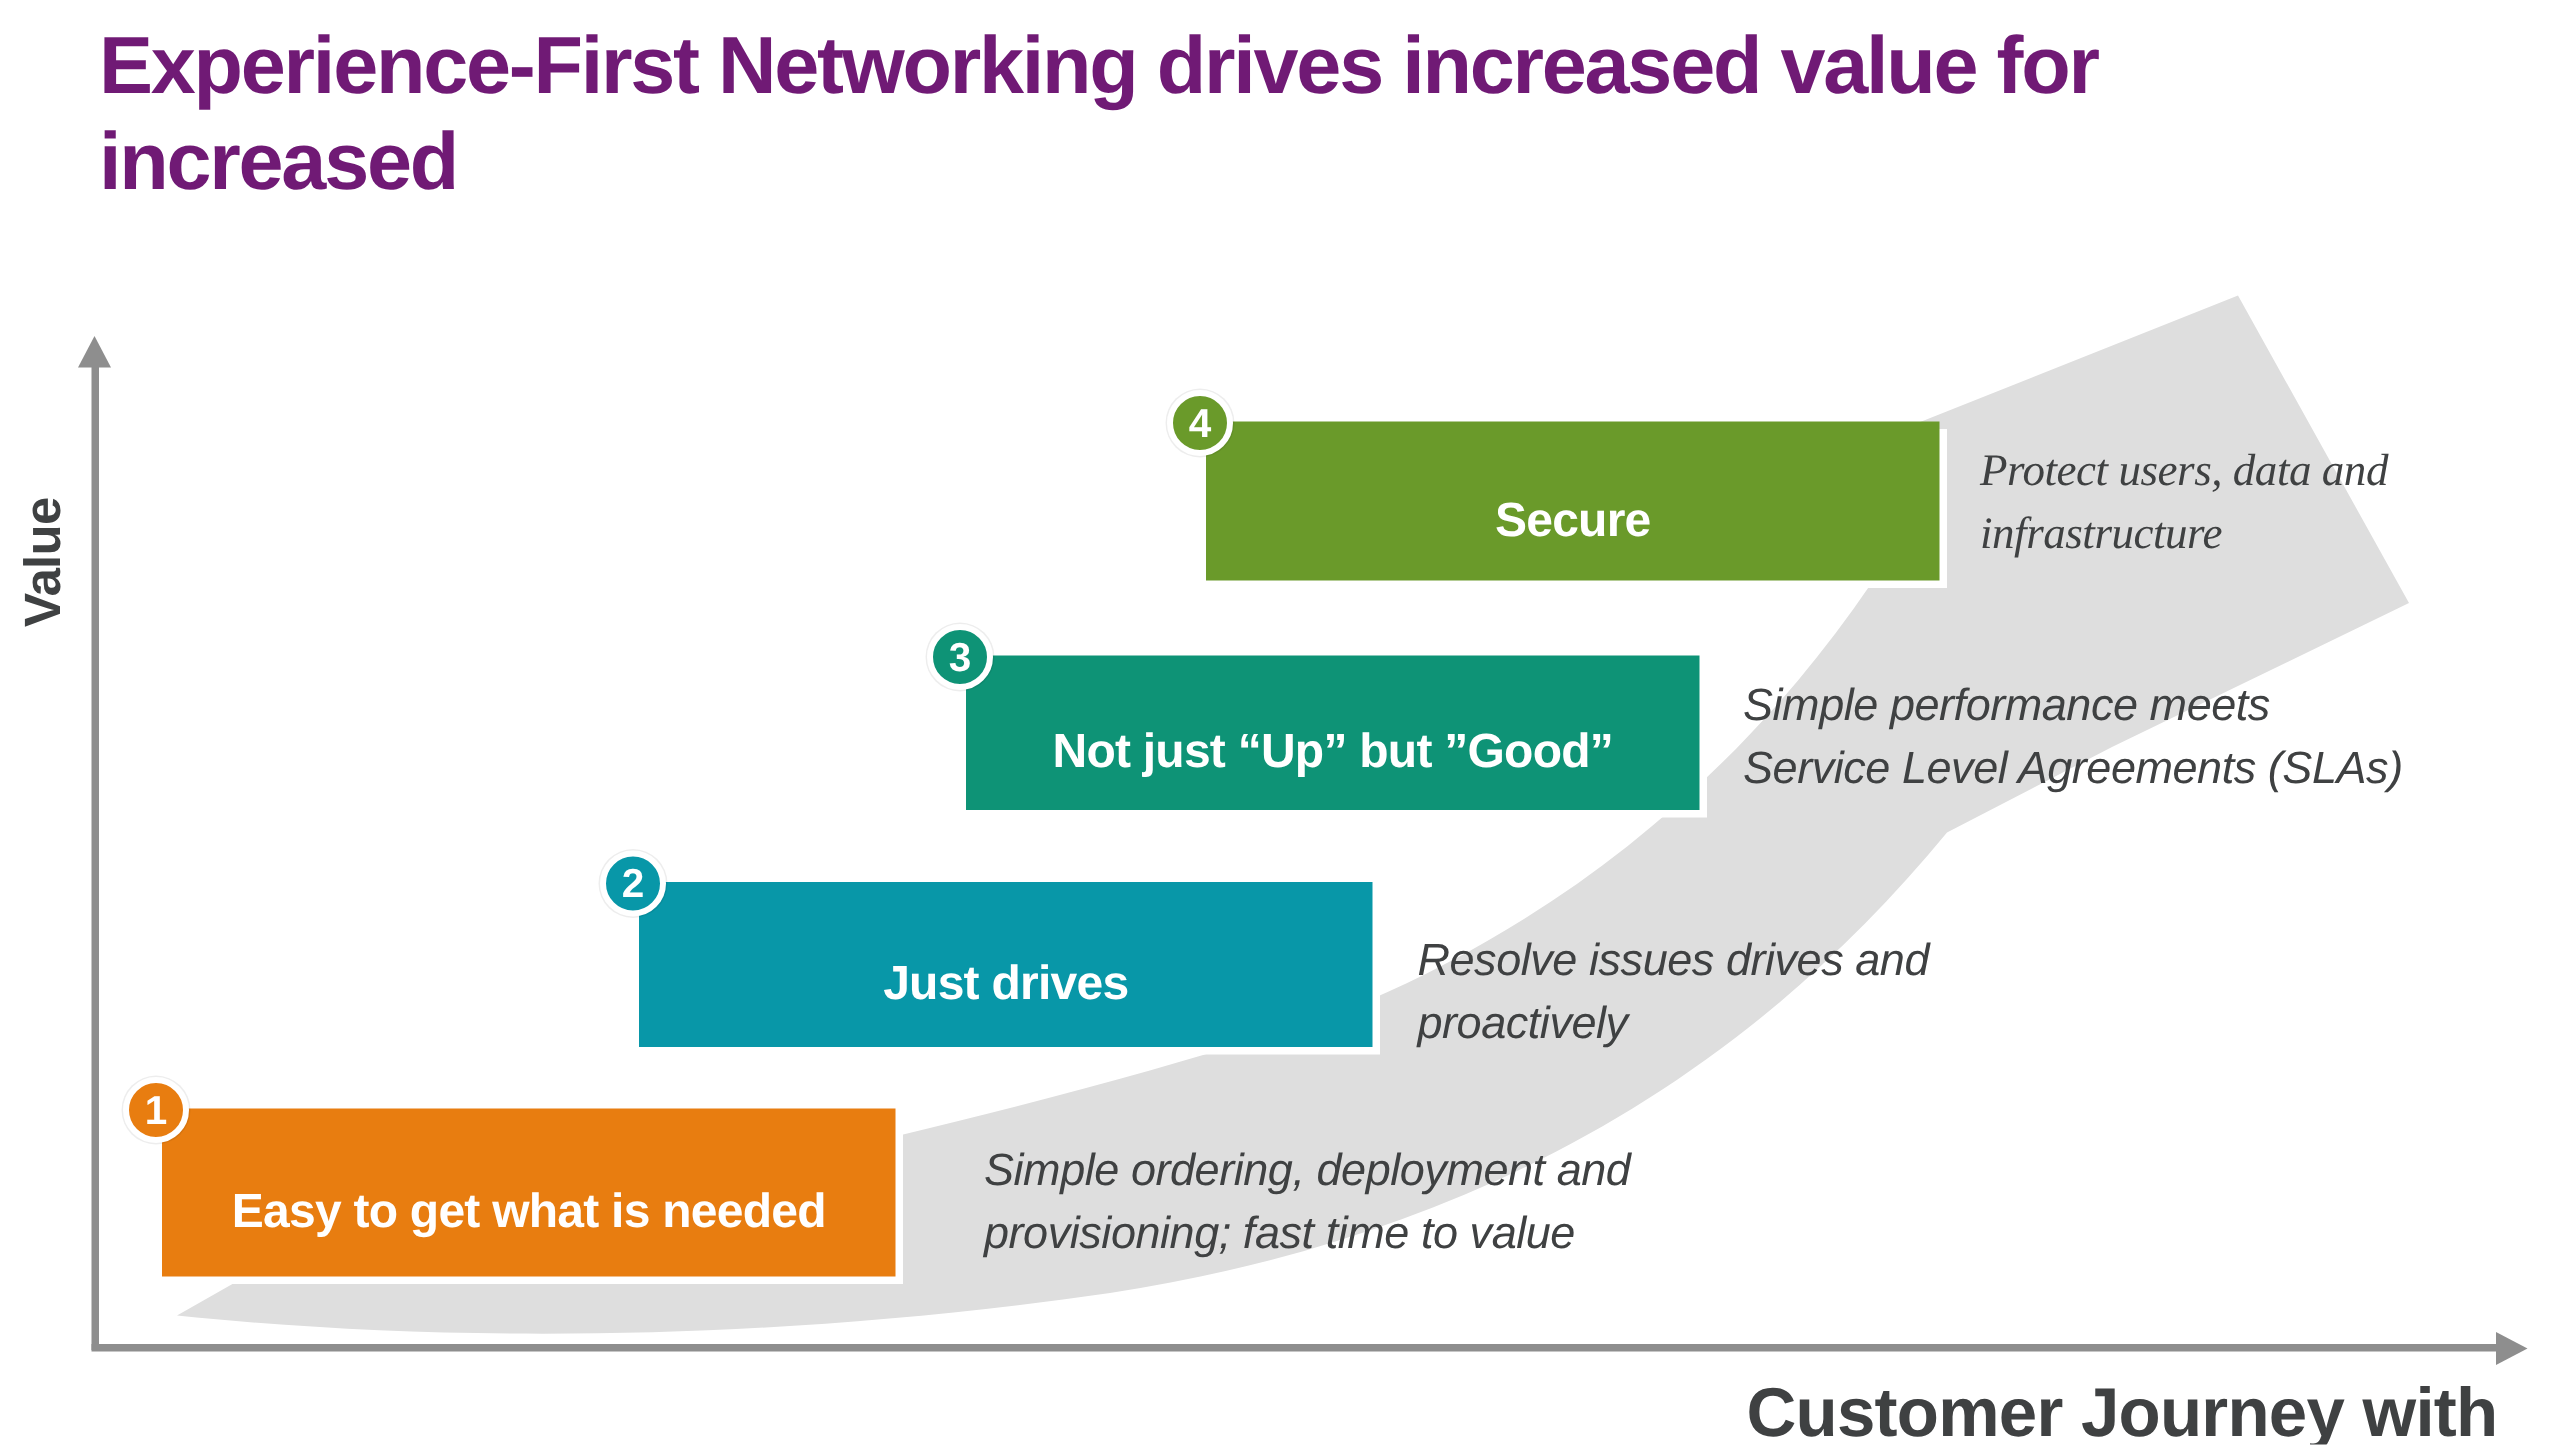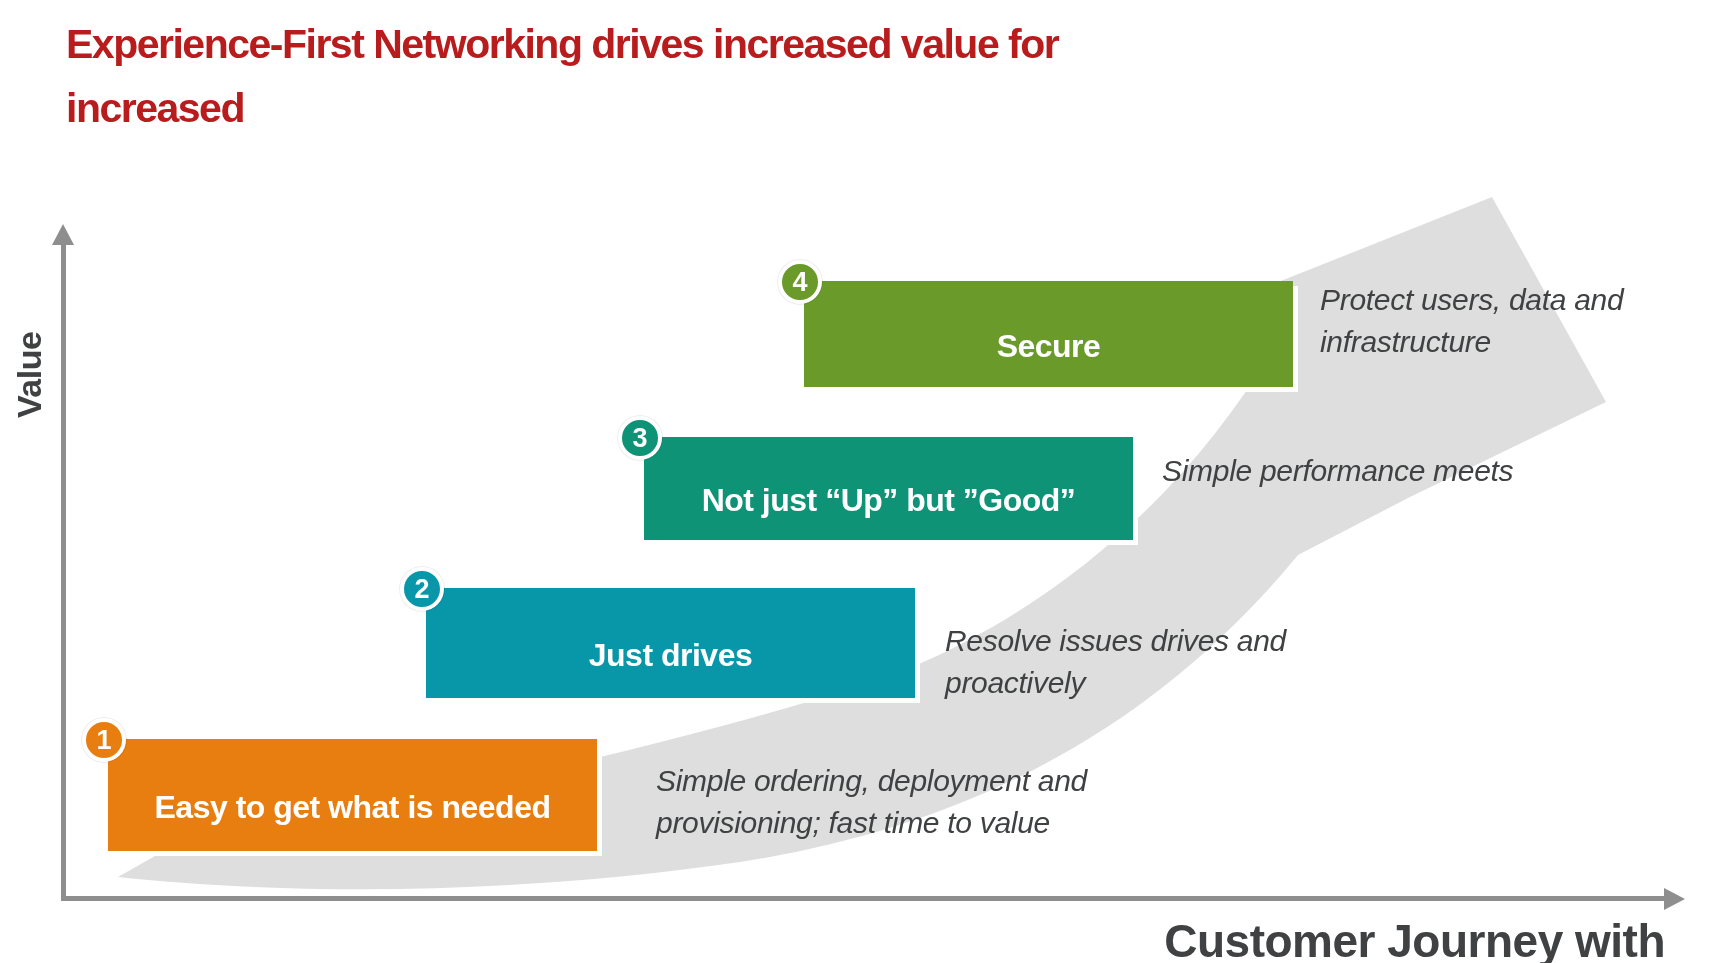--- a/index.html
+++ b/index.html
@@ -1,22 +1,22 @@
 <!DOCTYPE html>
 <html><head>
 <meta charset="utf-8">
 <style>
   html,body{margin:0;padding:0;background:#fff;}
   body{width:1716px;height:963px;position:relative;overflow:hidden;
        font-family:"Liberation Sans","DejaVu Sans",sans-serif;}
   .canvas{position:absolute;inset:0;}
 
   .title{position:absolute;left:66px;top:12px;width:1520px;
-         font-size:41px;font-weight:bold;letter-spacing:-1.5px;
-         line-height:64px;color:#b91c1c;}
+         font-size:54px;font-weight:bold;letter-spacing:-1.5px;
+         line-height:64px;color:#701a75;}
 
   
   .swoosh{position:absolute;left:0;top:0;z-index:1;}
 
   
   .yaxis-line{position:absolute;left:61px;top:243px;width:5px;height:657px;
               background:#8e8e8e;z-index:2;}
   .yaxis-head{position:absolute;left:52px;top:224px;width:0;height:0;z-index:2;
               border-left:11px solid transparent;border-right:11px solid transparent;
               border-bottom:21px solid #8e8e8e;}
@@ -47,21 +47,21 @@
          box-shadow:0 0 0 1px rgba(0,0,0,0.07);
          color:#fff;font-size:27px;font-weight:bold;line-height:36px;
          text-align:center;}
 
   
   .caption{position:absolute;z-index:3;font-style:italic;
            font-size:30px;line-height:42px;color:#3f4142;letter-spacing:-0.3px;}
   .cap1{left:656px;top:760px;}
   .cap2{left:945px;top:620px;}
   .cap3{left:1162px;top:450px;}
-  .cap4{left:1320px;top:279px;}
+  .cap4{left:1320px;top:293px;font-family:Liberation Serif, serif;}
 </style>
 </head>
 <body>
 
 <div class="canvas">
 
   <div class="title">
     <div>Experience-First Networking drives increased value for</div>
     <div>increased</div>
   </div>
@@ -107,19 +107,20 @@
   <div class="caption cap1">
     <div>Simple ordering, deployment and</div>
     <div>provisioning; fast time to value</div>
   </div>
   <div class="caption cap2">
     <div>Resolve issues drives and</div>
     <div>proactively</div>
   </div>
   <div class="caption cap3">
     <div>Simple performance meets</div>
+    <div>Service Level Agreements (SLAs)</div>
   </div>
   <div class="caption cap4">
     <div>Protect users, data and</div>
     <div>infrastructure</div>
   </div>
 
 </div>
 
 </body></html>

